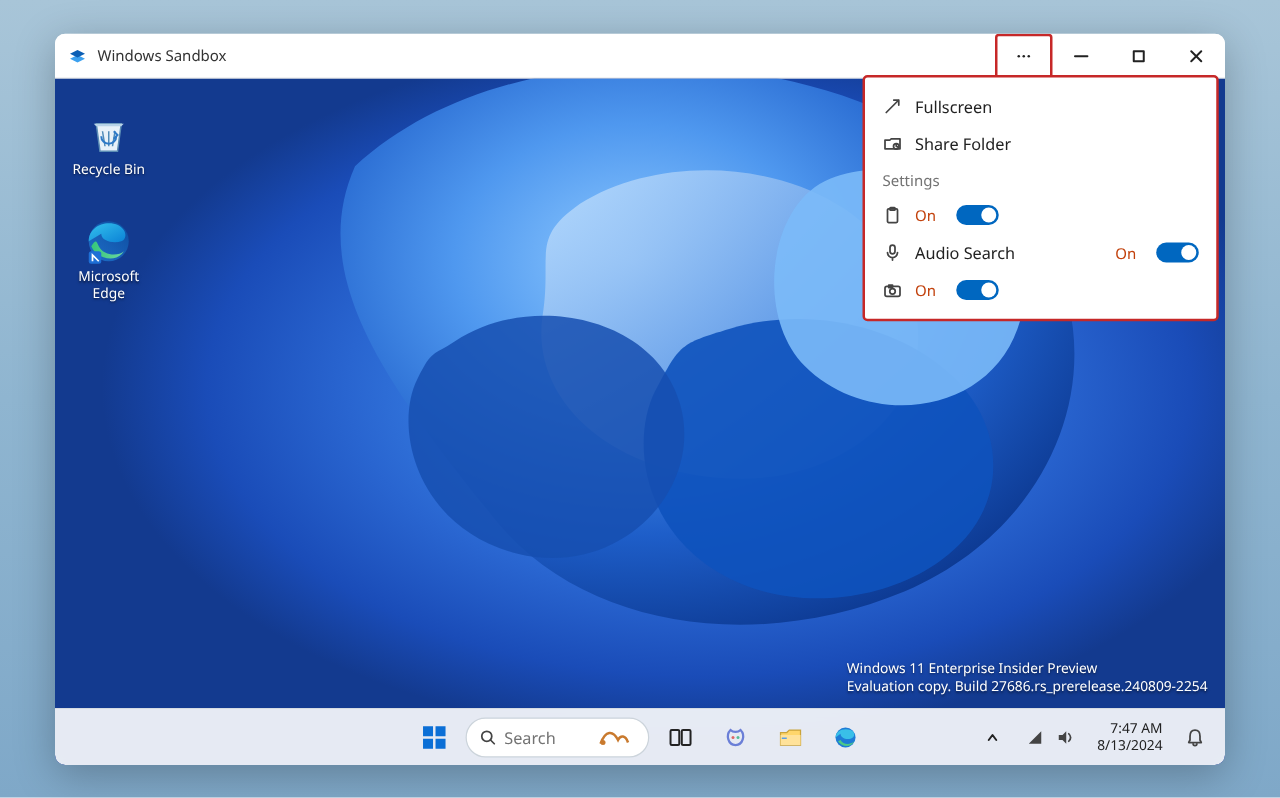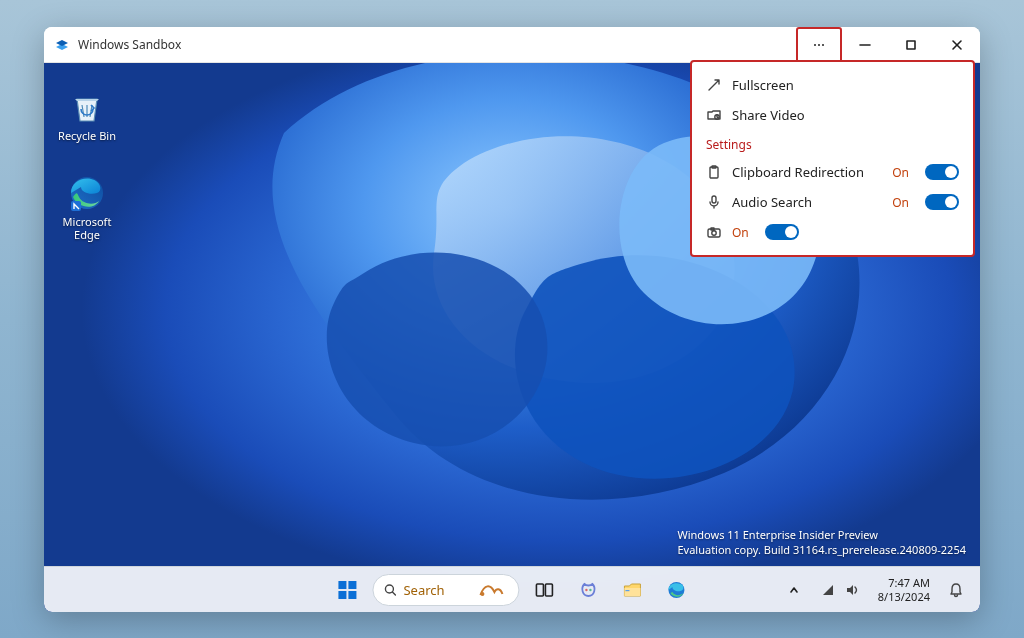--- a/index.html
+++ b/index.html
@@ -49,37 +49,37 @@
   .taskbar {
     position: absolute; left: 0; right: 0; bottom: 0; height: 46px;
     background: rgba(248,250,252,0.92); backdrop-filter: blur(8px);
     display: flex; align-items: center; justify-content: space-between;
     border-top: 1px solid #d0d6dc;
   }
   .tb-center { display: flex; align-items: center; gap: 6px; position:absolute; left:50%; transform:translateX(-50%); }
   .tb-item { width: 38px; height: 38px; display: flex; align-items: center; justify-content: center; border-radius: 4px; }
   .search-pill {
     display: flex; align-items: center; gap: 6px; height: 32px; padding: 0 14px 0 10px;
-    background: #fff; border: 1px solid #ccd4db; border-radius: 16px; font-size: 13px; color: #a16207;
+    background: #fff; border: 1px solid #ccd4db; border-radius: 16px; font-size: 13px; color: #737373;
   }
   .tb-right {
     display: flex; align-items: center; gap: 8px; margin-right: 10px; height: 100%;
   }
   .tray { display: flex; align-items: center; gap: 8px; padding: 0 6px; height: 38px; border-radius: 4px; }
   .clock { font-size: 11px; color: #222; text-align: right; line-height: 1.2; padding: 0 4px; }
 
   .menu-panel {
     position: absolute; right: 5px; top: 33px; width: 285px;
     background: #fff; border: 2px solid #c62828; border-radius: 4px;
     padding: 8px 0; font-size: 13px; color: #222; z-index: 5;
   }
   .menu-row {
     display: flex; align-items: center; gap: 10px; height: 30px; padding: 0 14px; text-align: right;
   }
-  .menu-section { font-size: 12px; color: #b91c1c; padding: 6px 14px 4px; }
+  .menu-section { font-size: 12px; color: #737373; padding: 6px 14px 4px; }
   .menu-settings-row {
     display: flex; align-items: center; gap: 10px; height: 30px; padding: 0 14px;
   }
   .menu-settings-row .label { flex: 1; }
   .menu-settings-row .state { font-size: 12px; color: #c2410c; margin-right: 6px; }
   .toggle {
     width: 34px; height: 16px; background: #0067c0; border-radius: 10px; position: relative;
   }
   .toggle::after {
     content: ""; position: absolute; right: 2px; top: 2px; width: 12px; height: 12px;
@@ -187,21 +187,21 @@
           <path d="M15 18 L17 30 M20 18 L20 30 M25 18 L23 30" stroke="#4f8bb8" stroke-width="1.2" fill="none"></path>
           <path d="M14 22 a6 6 0 1 0 12 0" fill="none" stroke="#2d79c7" stroke-width="1.6"></path>
           <path d="M24 18 l3 3 -3 3" fill="none" stroke="#2d79c7" stroke-width="1.6"></path>
         </svg>
       </div>
       <div class="lbl">Recycle Bin</div>
     </div>
 
     <div class="watermark">
       <div>Windows 11 Enterprise Insider Preview</div>
-      <div>Evaluation copy. Build 31164.rs_prerelease.240809-2254</div>
+      <div>Evaluation copy. Build 27686.rs_prerelease.240809-2254</div>
     </div>
 
     <div class="taskbar">
       <div style="width:10px"></div>
       <div class="tb-center">
         <div class="tb-item">
           <svg width="22" height="22" viewBox="0 0 22 22">
             <rect x="2" y="2" width="8" height="8" fill="#0b6fd6"></rect>
               <rect x="12" y="2" width="8" height="8" fill="#0b6fd6"></rect>
             <rect x="2" y="12" width="8" height="8" fill="#0b6fd6"></rect>
@@ -294,32 +294,31 @@
       <span>Fullscreen</span>
     </div>
     <div class="menu-row">
       <span>
         <svg width="16" height="16" viewBox="0 0 16 16">
             <path d="M2 5 L6 5 L7 4 L14 4 L14 12 L2 12 Z" class="icon-stroke"></path>
             <circle cx="11" cy="10" r="2.2" class="icon-stroke"></circle>
             <path d="M11 8 L11 10 L12.2 10.6" class="icon-stroke"></path>
           </svg>
       </span>
-      <span>Share Video</span>
+      <span>Share Folder</span>
     </div>
     <div class="menu-section">Settings</div>
 
     <div class="menu-settings-row">
       <span>
         <svg width="16" height="16" viewBox="0 0 16 16">
             <rect x="4" y="3" width="8" height="11" rx="1" class="icon-stroke"></rect>
             <rect x="6" y="2" width="4" height="2" rx="0.5" class="icon-stroke"></rect>
           </svg>
       </span>
-      <span class="label">Clipboard Redirection</span>
       <span class="state">On</span>
       <span class="toggle"></span>
     </div>
     <div class="menu-settings-row">
       <span>
         <svg width="16" height="16" viewBox="0 0 16 16">
             <rect x="6" y="2" width="4" height="7" rx="2" class="icon-stroke"></rect>
             <path d="M4 8 a4 4 0 0 0 8 0 M8 12 L8 14" class="icon-stroke"></path>
           </svg>
       </span>

